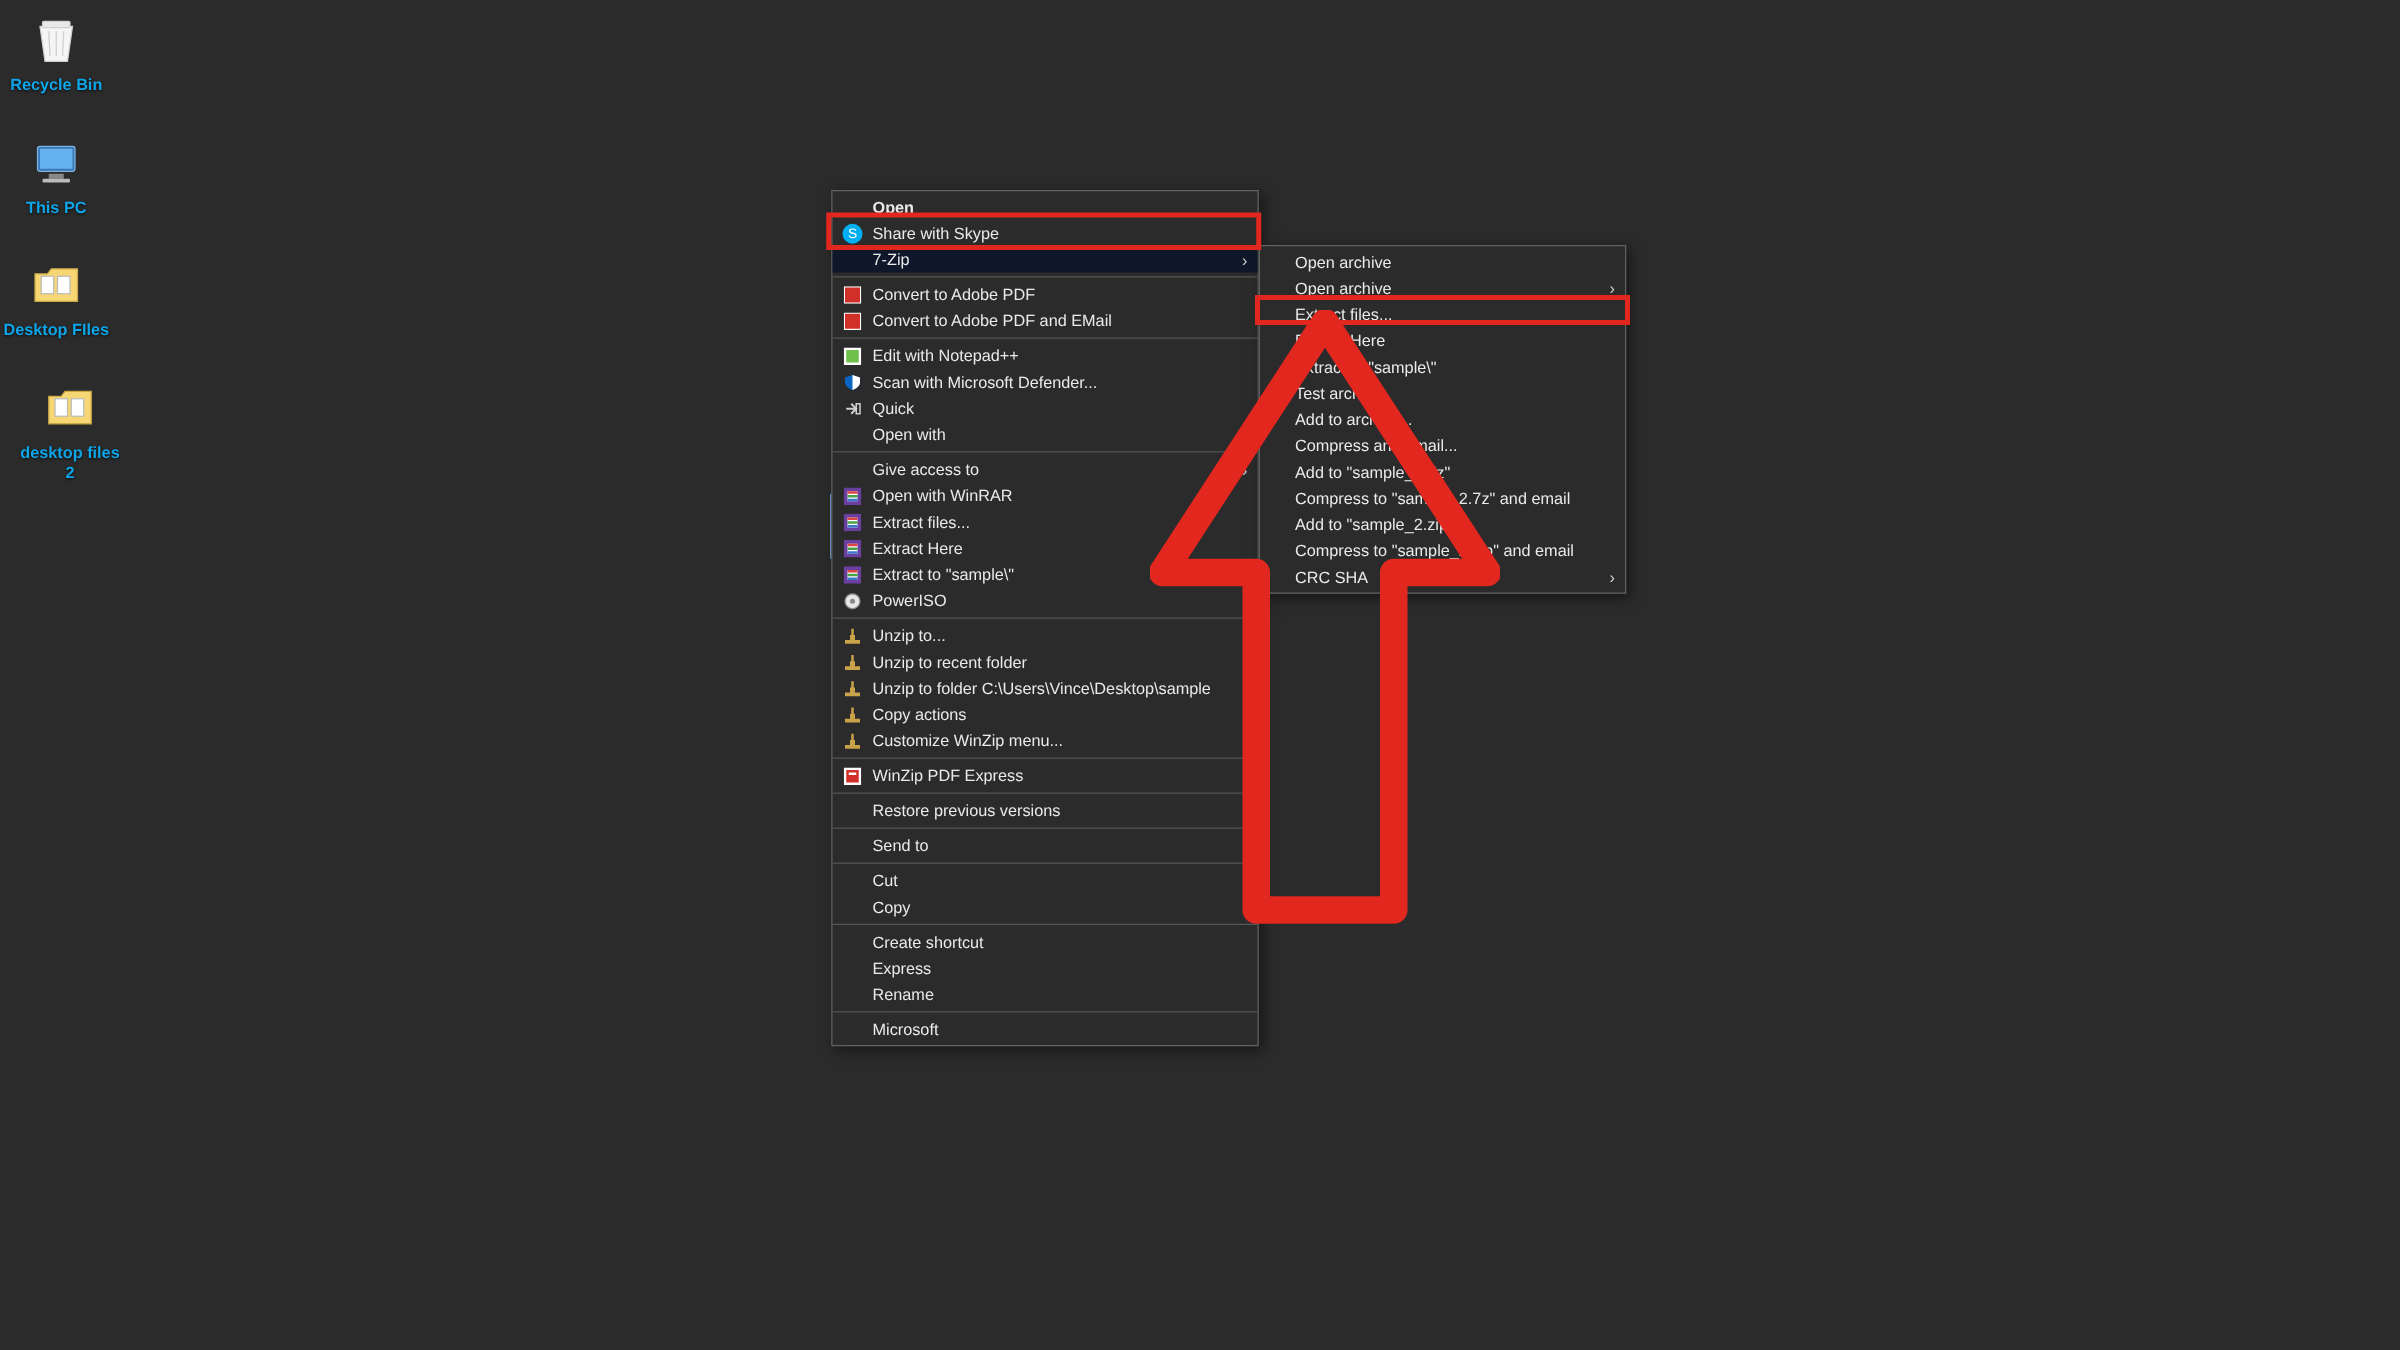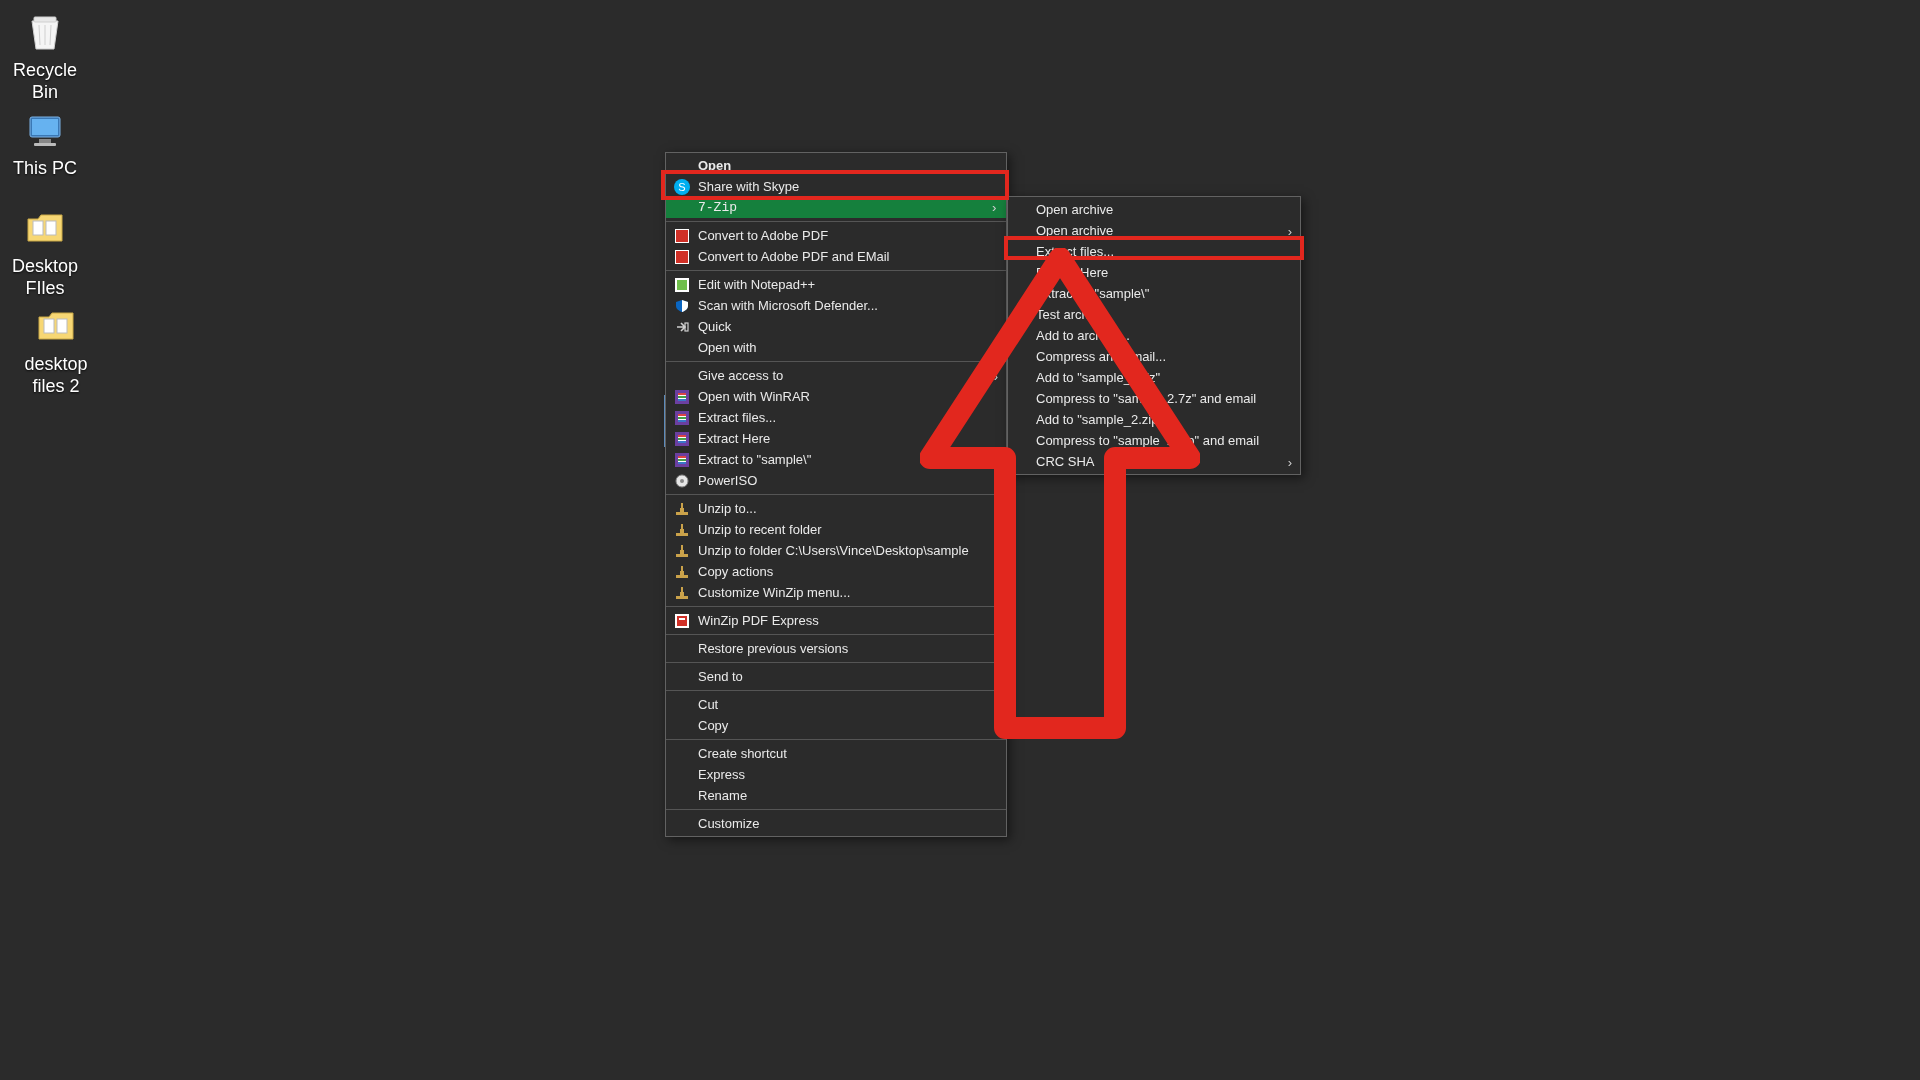--- a/index.html
+++ b/index.html
@@ -24,25 +24,26 @@
   }
   .desktop-icon .ico {
     width: 48px;
     height: 48px;
     margin: 0 auto 4px auto;
     display: flex;
     align-items: center;
     justify-content: center;
   }
   .desktop-icon .lbl {
-    color: #ffffff;
-    font-size: 18px;
+    color: #0ea5e9;
+    font-size: 13px;
     line-height: 1.2;
     text-shadow: 0 1px 2px rgba(0,0,0,.8);
     word-wrap: break-word;
+    font-weight: bold;
   }
 
   
   .selected-file {
     position: absolute;
     left: 655px;
     top: 396px;
     width: 70px;
     text-align: center;
   }
@@ -77,22 +78,21 @@
   }
   .menu-item {
     height: 21px;
     display: flex;
     align-items: center;
     position: relative;
     cursor: default;
     padding-right: 24px;
   }
   .menu-item.hover {
-    background: #15803d;
-    font-family: Liberation Mono, monospace;
+    background: #0f172a;
   }
   .menu-item .gutter {
     width: 32px;
     display: flex;
     align-items: center;
     justify-content: center;
     flex: none;
   }
   .menu-item .txt {
     flex: 1;
@@ -446,21 +446,21 @@
       <span class="gutter" style="width: 32px;"></span>
       <span class="txt">Express</span>
     </div>
     <div class="menu-item">
       <span class="gutter" style="width: 32px;"></span>
       <span class="txt">Rename</span>
     </div>
     <div class="menu-sep"></div>
     <div class="menu-item">
       <span class="gutter" style="width: 32px;"></span>
-      <span class="txt">Customize</span>
+      <span class="txt">Microsoft</span>
     </div>
   </div>
 
 <div class="context-menu" id="ctx-sub" style="left:1007px; top:171px; width:292px;">
     <div class="menu-item">
       <span class="gutter" style="width: 28px;"></span>
       <span class="txt">Open archive</span>
     </div>
     <div class="menu-item">
       <span class="gutter" style="width: 28px;"></span>

